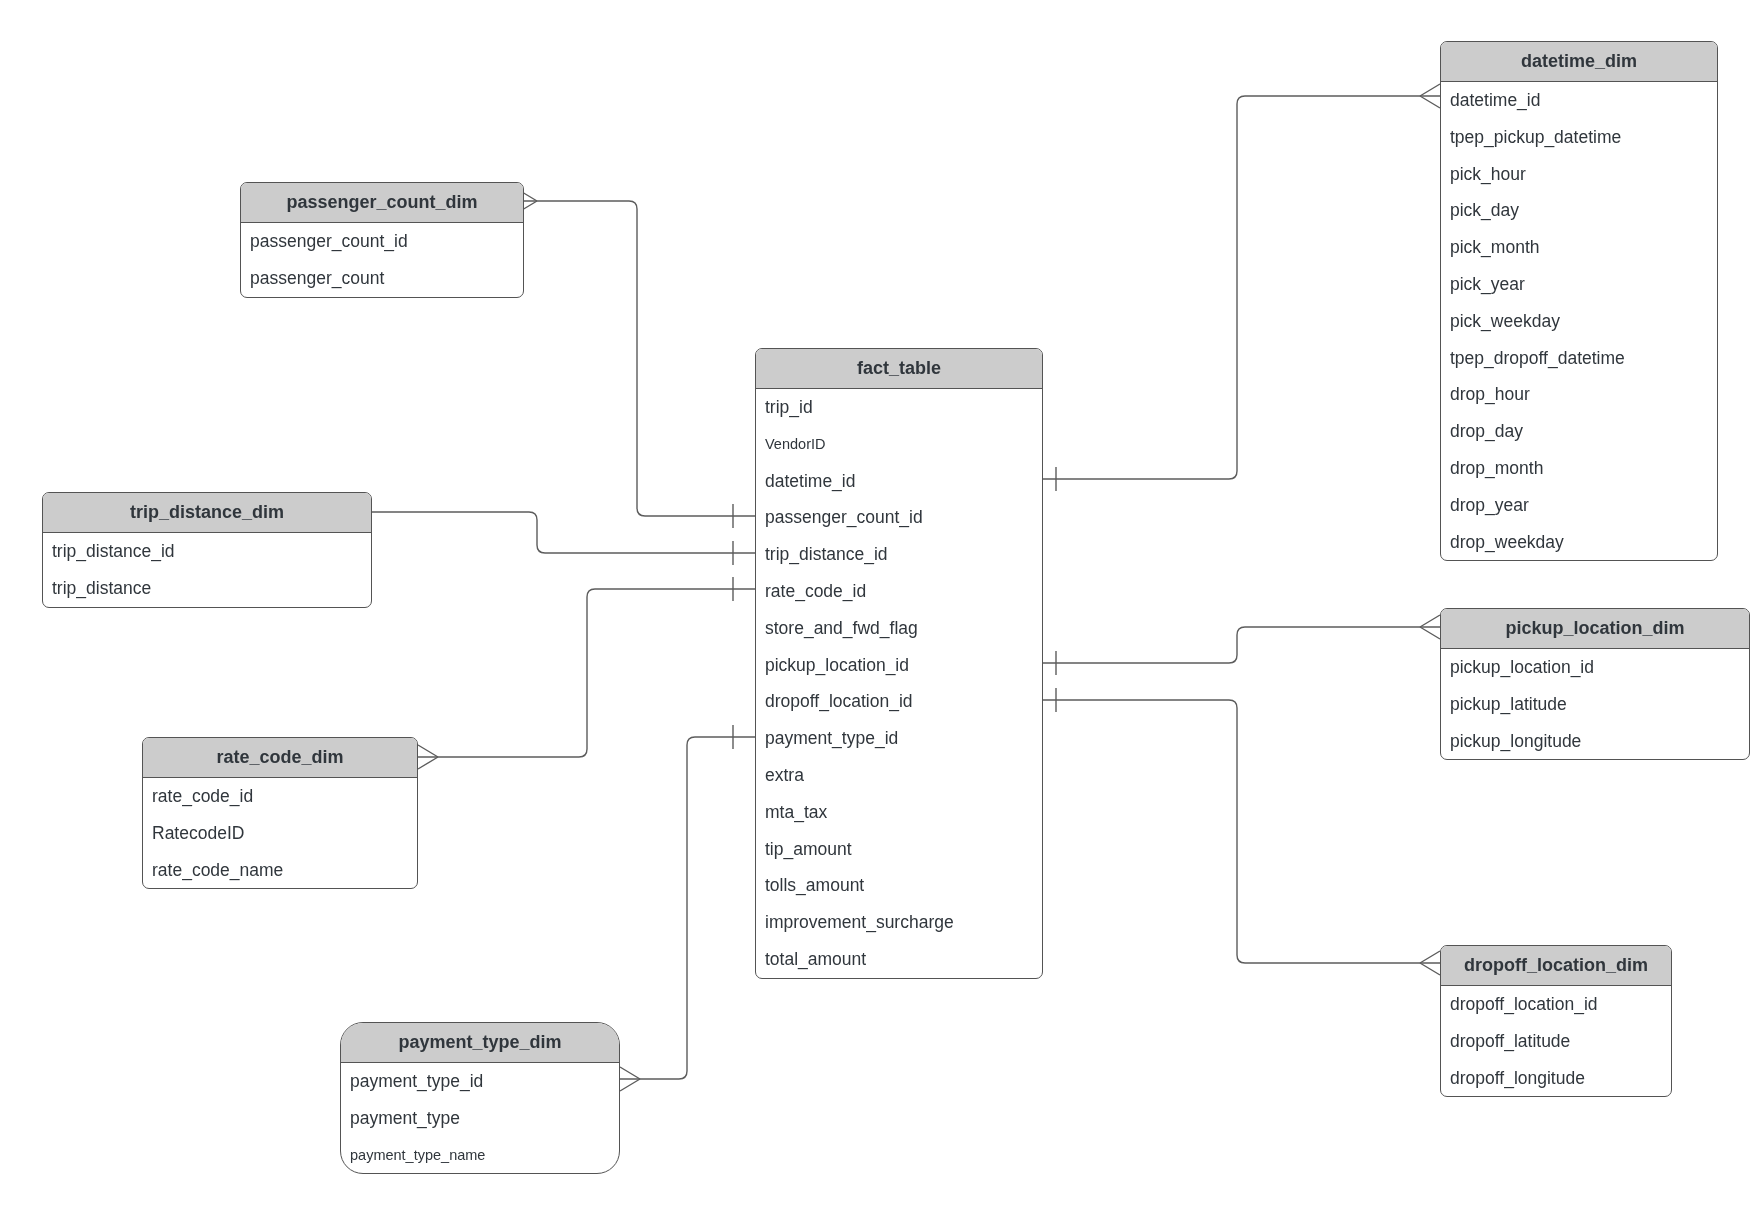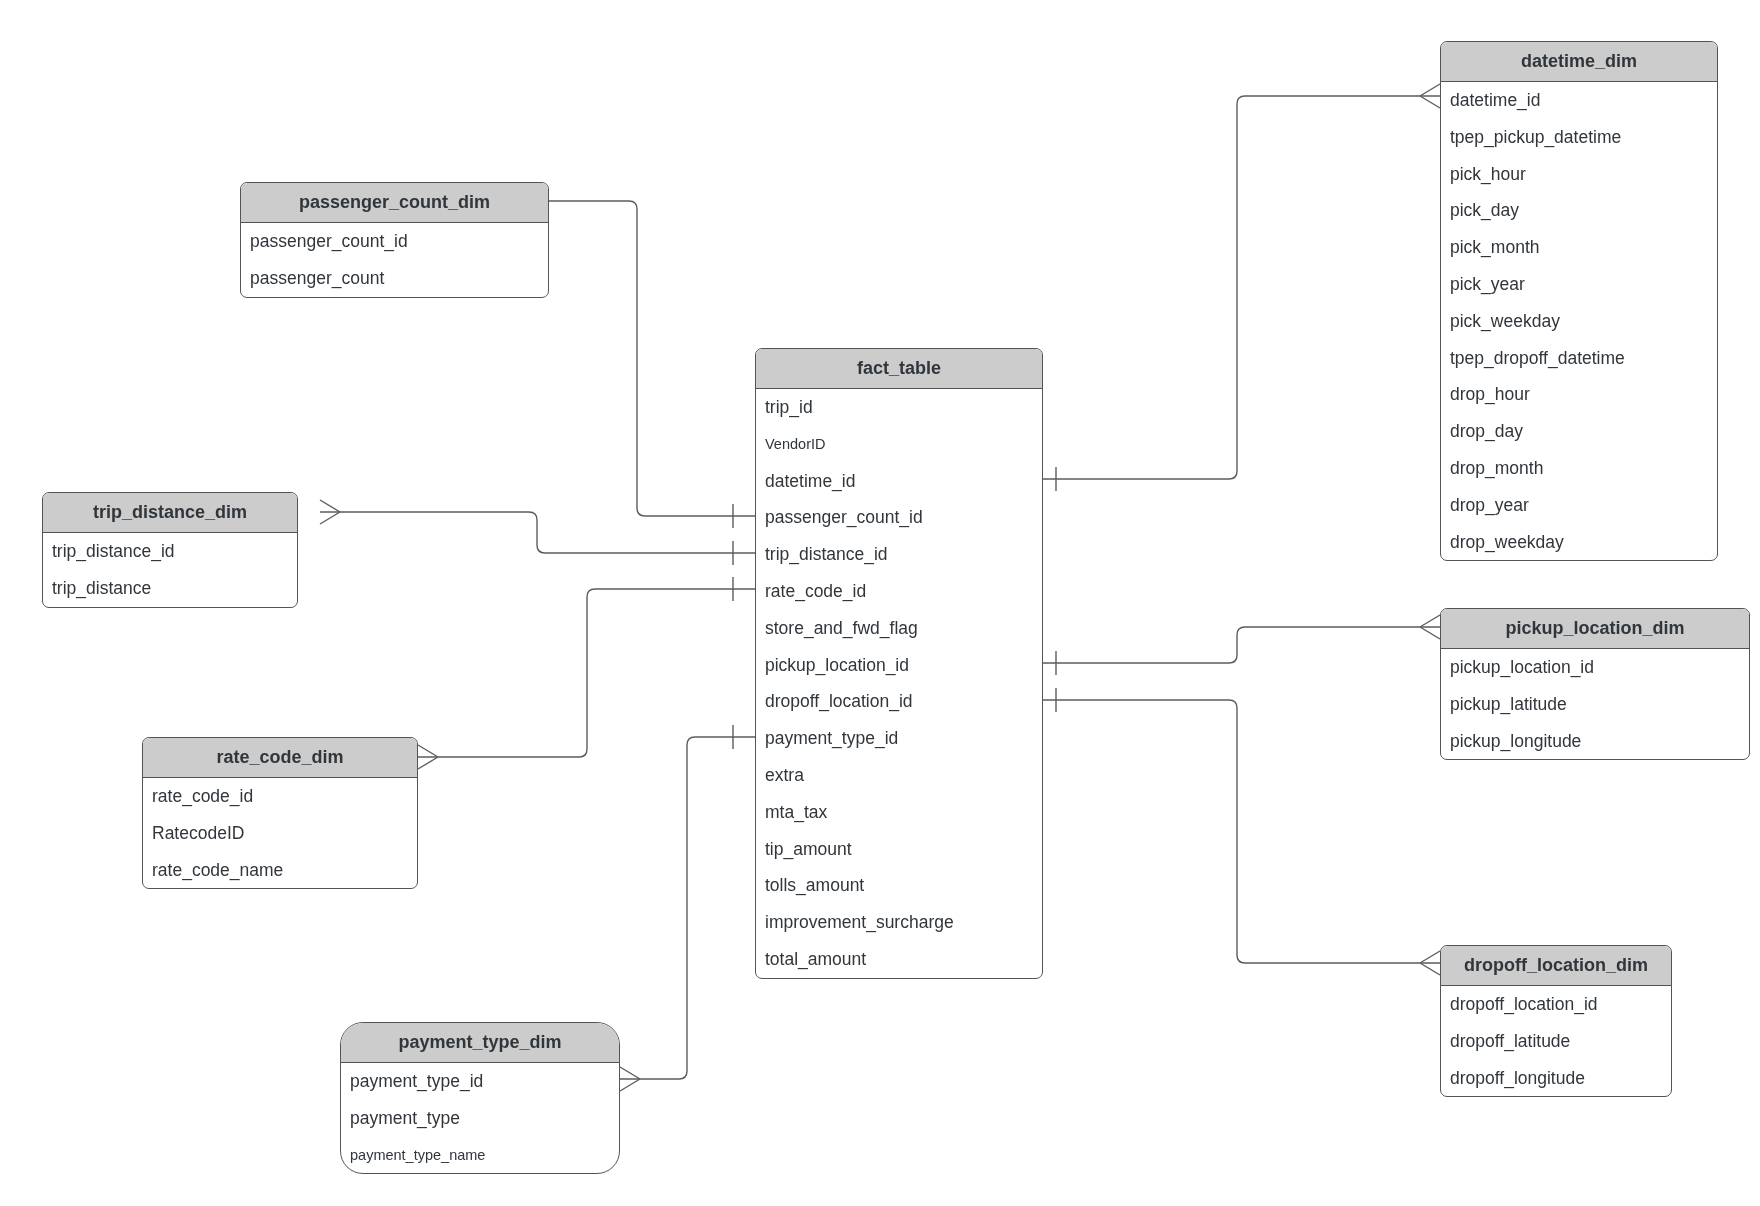--- a/index.html
+++ b/index.html
@@ -80,26 +80,26 @@
         <path d="M 1420 627 L 1440 615 M 1440 639 L 1420 627"></path>
         <path d="M 1056 651 V 675"></path>
       </g>
       <g fill="none" stroke="#5c5c5c" stroke-width="1.4">
         <path d="M 1035 700 H 1229 Q 1237 700 1237 708 V 955 Q 1237 963 1245 963 H 1440"></path>
         <path d="M 1420 963 L 1440 951 M 1420 963 L 1440 975"></path>
         <path d="M 1056 688 V 712"></path>
       </g>
     </svg>
   <div id="tables">
-      <div class="tbl" style="left: 240px; top: 182px; width: 309px;">
+      <div class="tbl" style="left: 240px; top: 182px; width: 284px;">
         <div class="tbl-header">passenger_count_dim</div>
         <div class="tbl-row">passenger_count_id</div>
         <div class="tbl-row">passenger_count</div>
       </div>
-      <div class="tbl" style="left: 42px; top: 492px; width: 256px;">
+      <div class="tbl" style="left: 42px; top: 492px; width: 330px;">
         <div class="tbl-header">trip_distance_dim</div>
         <div class="tbl-row">trip_distance_id</div>
         <div class="tbl-row">trip_distance</div>
       </div>
       <div class="tbl" style="left: 142px; top: 737px; width: 276px;">
         <div class="tbl-header">rate_code_dim</div>
         <div class="tbl-row">rate_code_id</div>
         <div class="tbl-row">RatecodeID</div>
         <div class="tbl-row">rate_code_name</div>
       </div>

